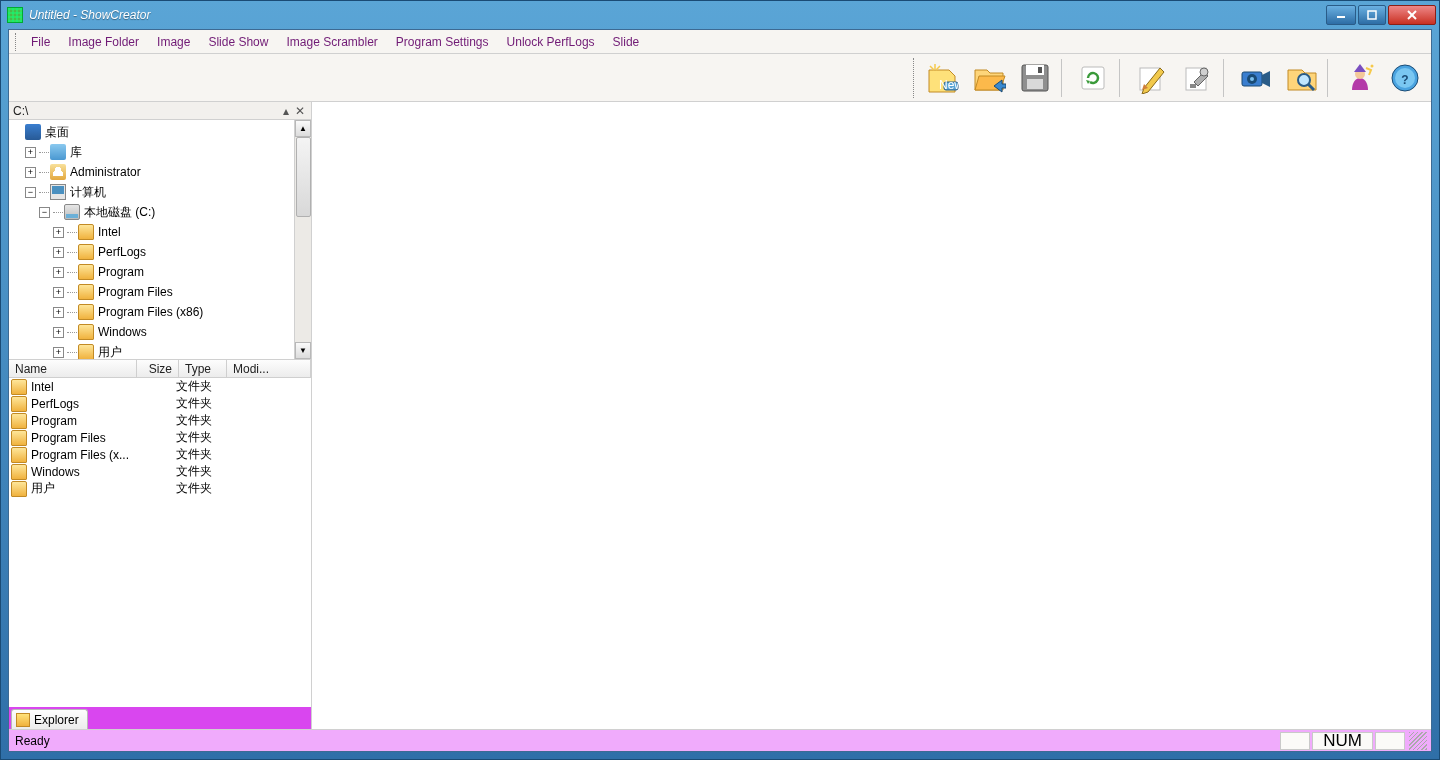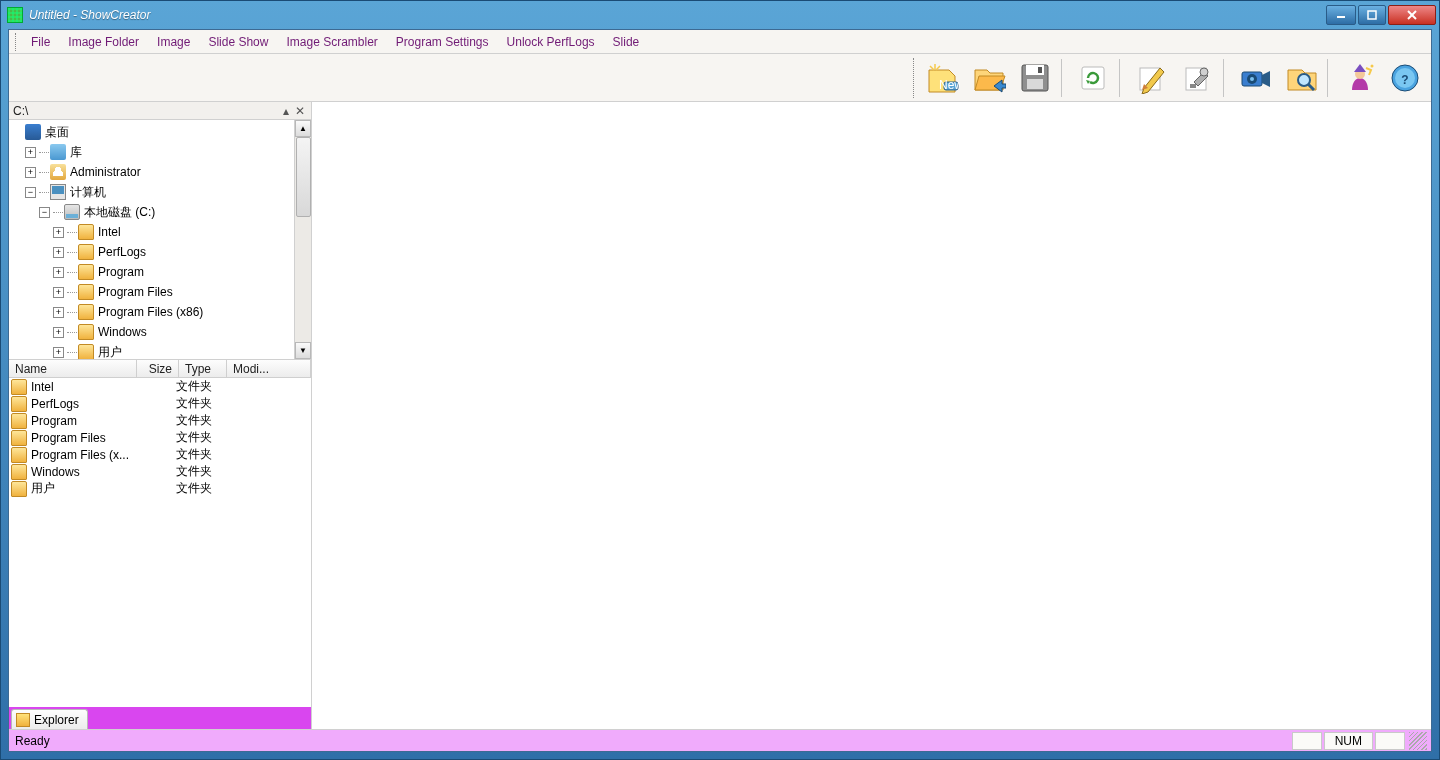--- a/index.html
+++ b/index.html
@@ -56,21 +56,21 @@
 .col-mod{flex:1;}
 .list-row{display:flex; height:17px; align-items:center; padding-left:2px;}
 .list-row .nm{width:165px; display:flex; align-items:center; overflow:hidden; white-space:nowrap; text-overflow:ellipsis;}
 .list-row .tp{width:60px;}
 .tabs{height:22px;display:flex;align-items:flex-end;padding:0 2px;background:#d946ef;}
 .tab{height:20px;display:flex;align-items:center;padding:0 8px 0 4px;background:linear-gradient(#fdfdfd,#ececec);border:1px solid #b8b8b8;border-bottom:none;border-radius:3px 3px 0 0;gap:4px;font-size:12px;}
 .tab .i-tree{width:14px;height:14px;background:linear-gradient(#ffe27a,#f0b23e);border:1px solid #c28a25;}
 .content{flex:1;background:#fff;}
 .statusbar{height:22px;border-top:1px solid #d0d0d0;background:#f0abfc;display:flex;align-items:center;padding:0 4px;}
 .statusbar .msg{flex:1;padding-left:2px;}
-.status-cell{border:1px solid #c9c9c9;height:18px;min-width:30px;margin-left:2px;padding:0 10px;display:flex;align-items:center;font-size:12px;background:#fbfaf8;}
+.status-cell{border:1px solid #c9c9c9;height:18px;min-width:30px;margin-left:2px;padding:0 10px;display:flex;align-items:center;font-size:17px;background:#fbfaf8;}
 .grip-corner{width:18px;height:18px;background:repeating-linear-gradient(135deg,#aaa 0 1px,transparent 1px 3px);margin-left:4px;}
 svg{display:block;}
 </style>
 </head>
 <body>
 
 <div class="window">
   <div class="titlebar">
     <span class="app-icon"></span>
     <span class="title">Untitled - ShowCreator</span>

